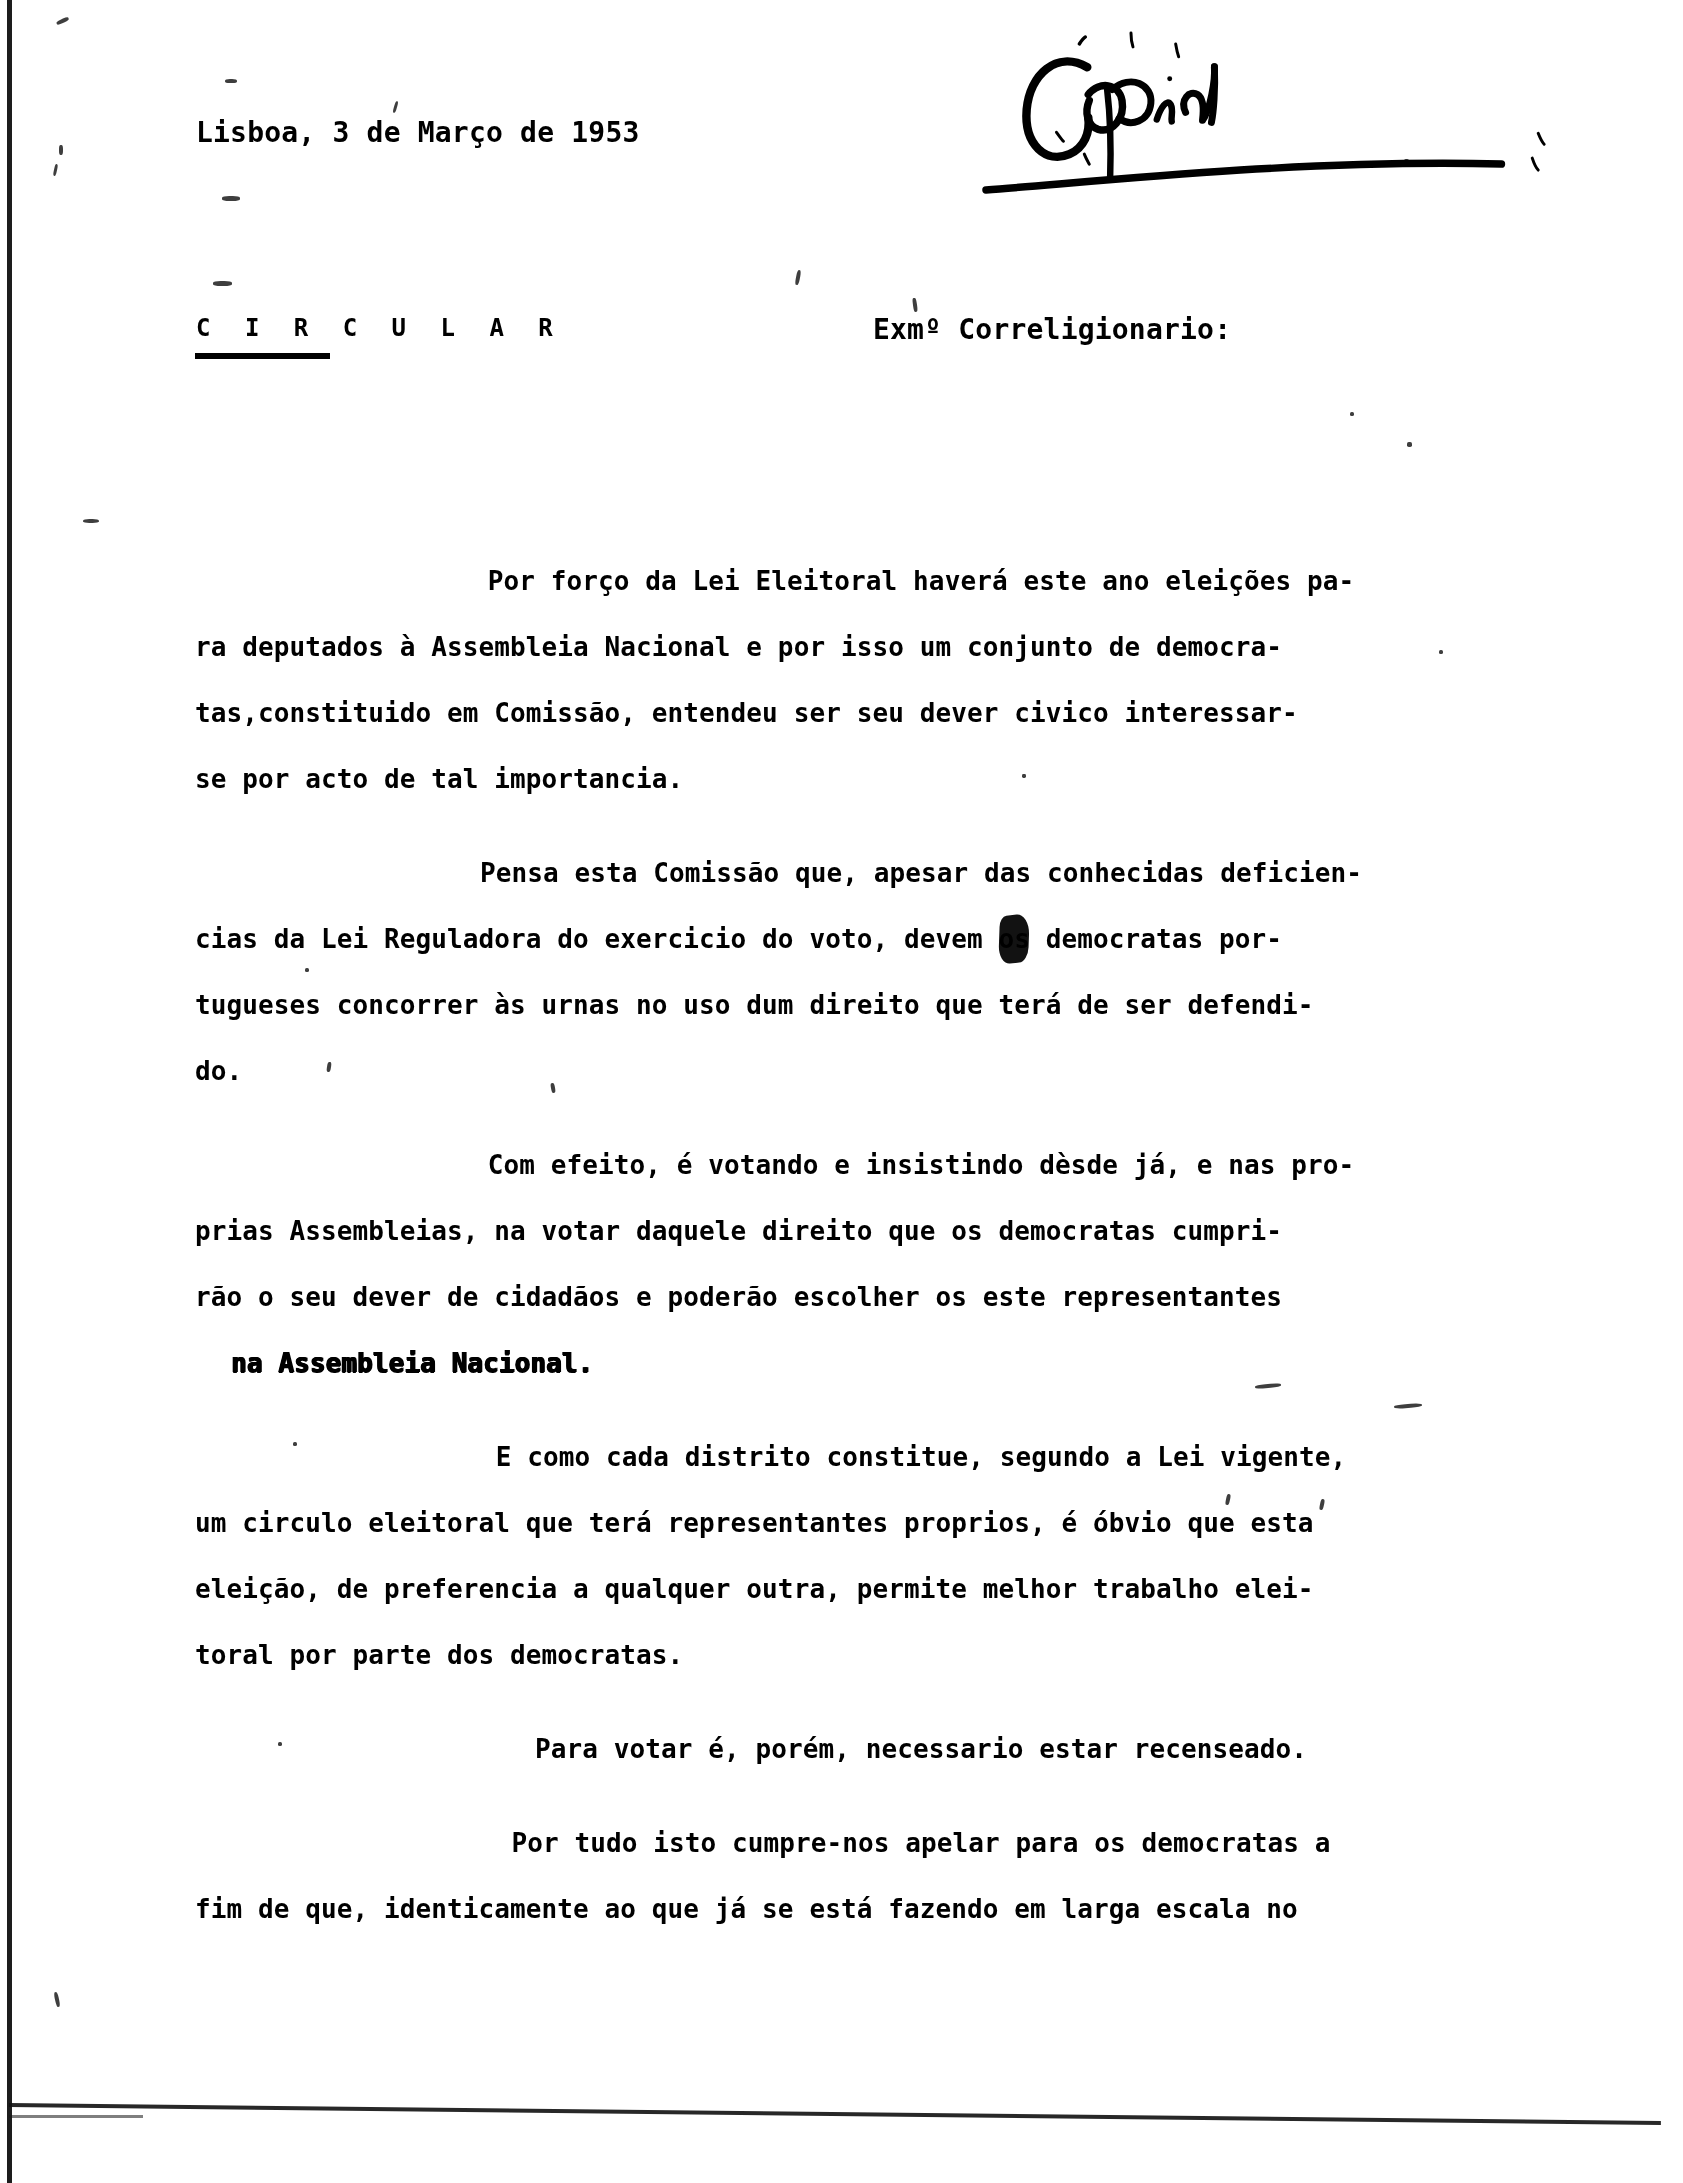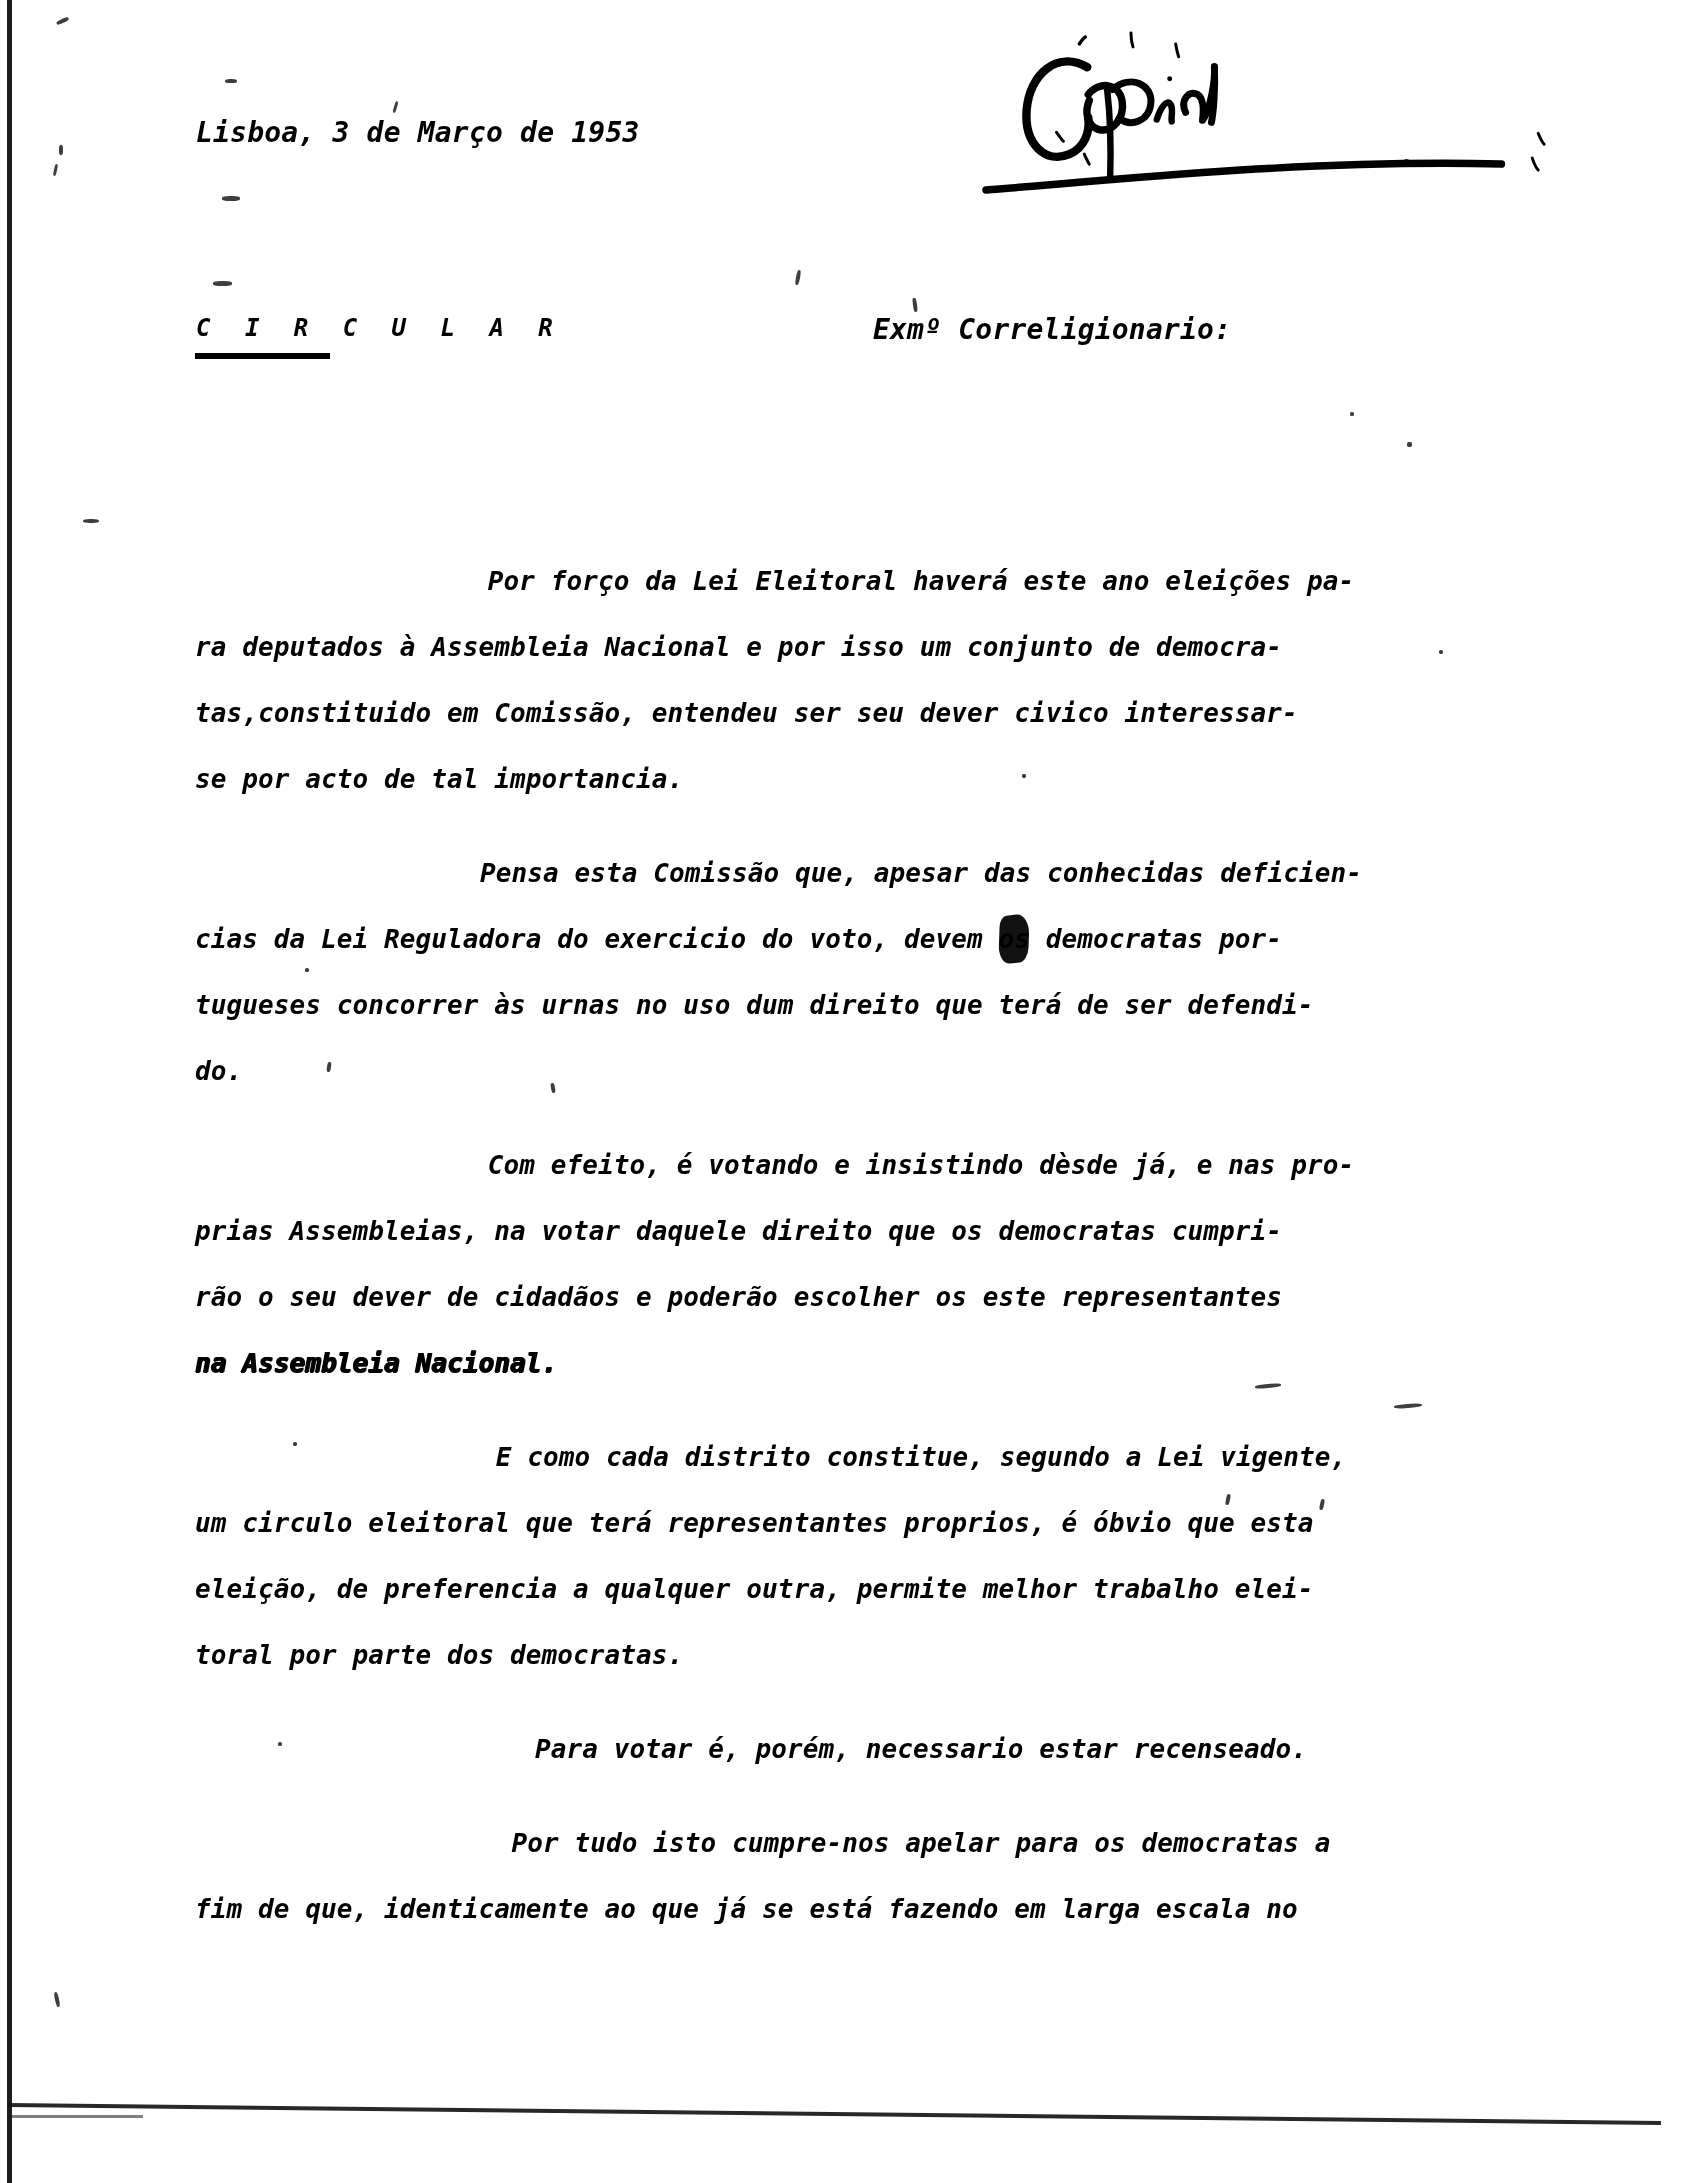--- a/index.html
+++ b/index.html
@@ -10,21 +10,20 @@
   }
 
   .page {
     position: relative;
     width: 1683px;
     height: 2183px;
     background: #ffffff;
     overflow: hidden;
     font-family: "DejaVu Sans Mono", "Liberation Mono", monospace;
     color: #000000;
-    font-style: italic;
     -webkit-font-smoothing: none;
   }
 
   
   .scan-edge-left {
     position: absolute;
     left: 7px;
     top: 0;
     width: 4.5px;
     height: 2183px;
@@ -135,21 +134,21 @@
     position: absolute;
     left: 1px;
     right: 1px;
     top: 14%;
     bottom: 14%;
     background: #000;
     border-radius: 22% 45% 30% 40%;
     opacity: .93;
     transform: rotate(-6deg) skewX(-8deg);
   }
-  .heavy { text-shadow: 1px 0 0 #000, -0.5px 0 0 #000, 0 0.5px 0 #000; }
+  .heavy { text-shadow: 1px 0 0 #000, -0.5px 0 0 #000, 0 0.5px 0 #000; margin-left: 36px; }
 </style>
 </head>
 <body>
 
 <div class="page">
 
   <div class="scan-edge-left"></div>
   <div class="scan-edge-bottom"></div>
   <div class="scan-edge-bottom2"></div>
 

